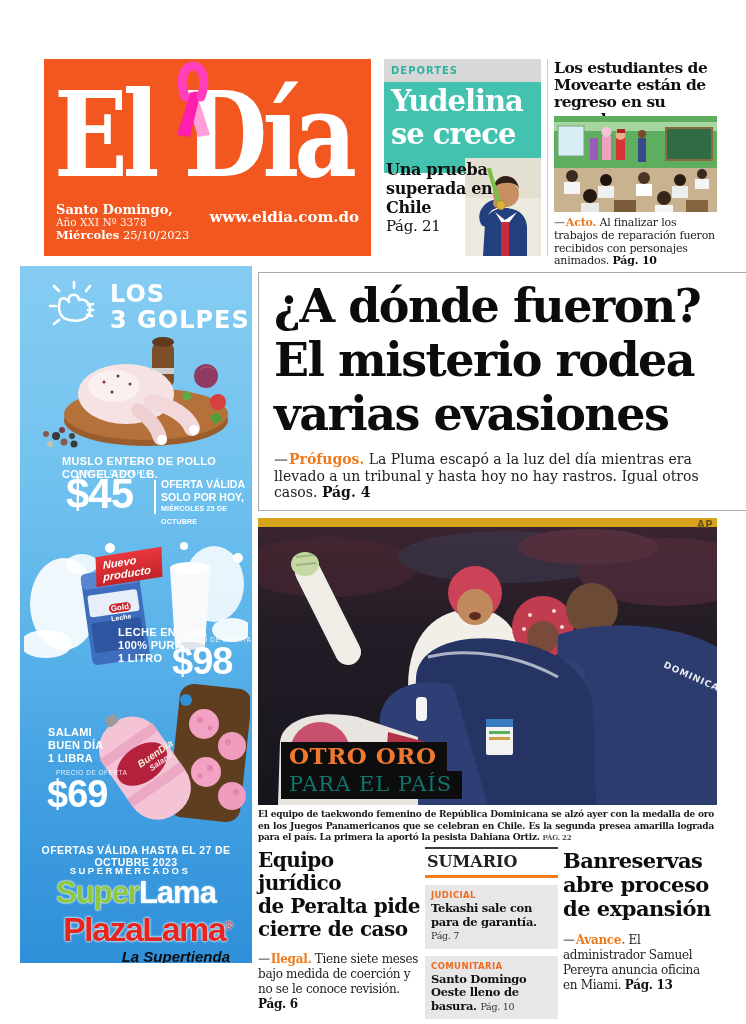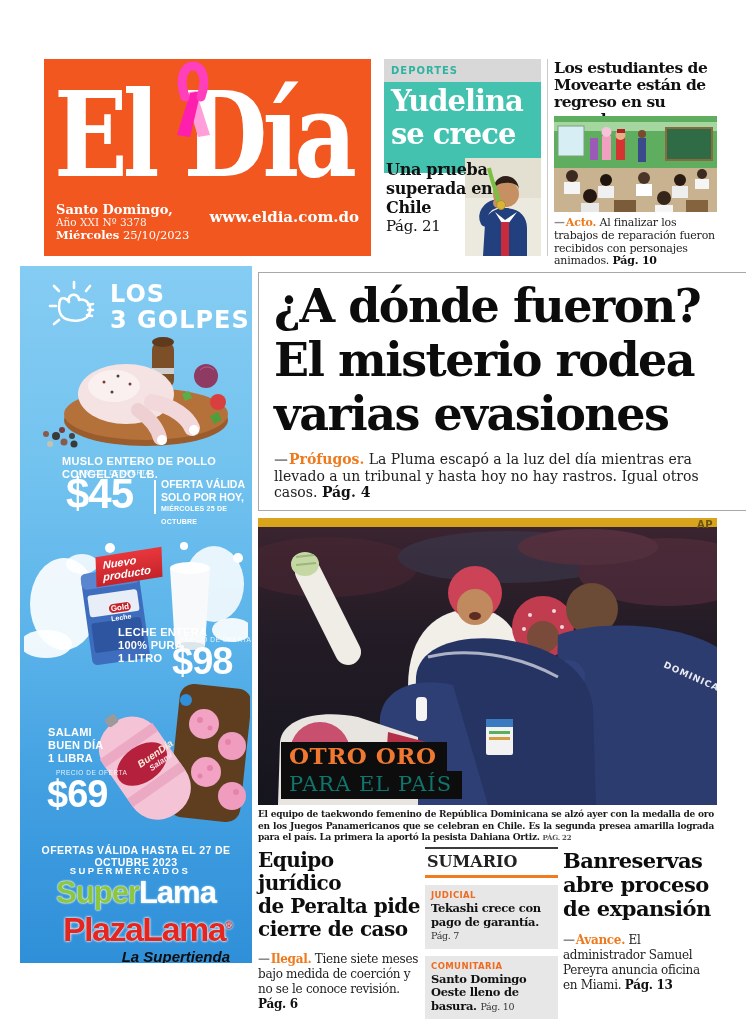--- a/index.html
+++ b/index.html
@@ -299,21 +299,21 @@
       <span class="dash">—</span><span class="kick">Ilegal.</span><span> Tiene siete meses bajo medida de coerción y no se le conoce revisión. </span><span class="pageref">Pág. 6</span>
     </div>
   </div>
 
   <div class="abs sumario">
     <div class="sum-rule-top"></div>
     <div class="sum-title">SUMARIO</div>
     <div class="sum-rule-orange"></div>
     <div class="sum-item">
       <div class="sum-sec">JUDICIAL</div>
-      <div class="sum-text"><span>Tekashi crece con pago de garantía. </span><span class="sum-page">Pág. 7</span></div>
+      <div class="sum-text"><span>Tekashi sale con para de garantía. </span><span class="sum-page">Pág. 7</span></div>
     </div>
     <div class="sum-item">
       <div class="sum-sec">COMUNITARIA</div>
       <div class="sum-text"><span>Santo Domingo Oeste lleno de basura. </span><span class="sum-page">Pág. 10</span></div>
     </div>
   </div>
 
   <div class="abs story-r">
     <div class="b-head serif">
       <div>Banreservas</div>

